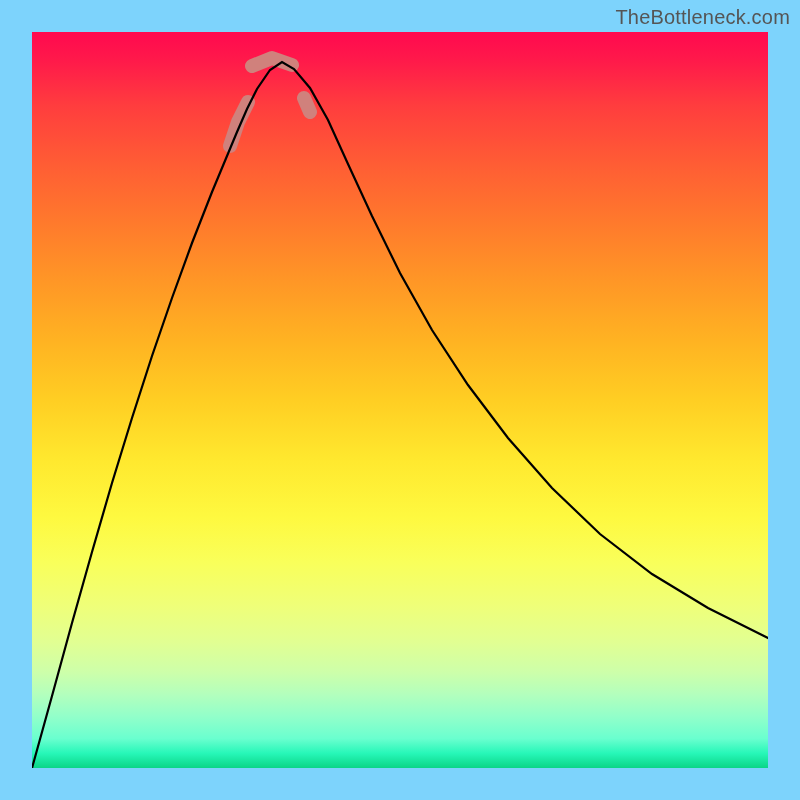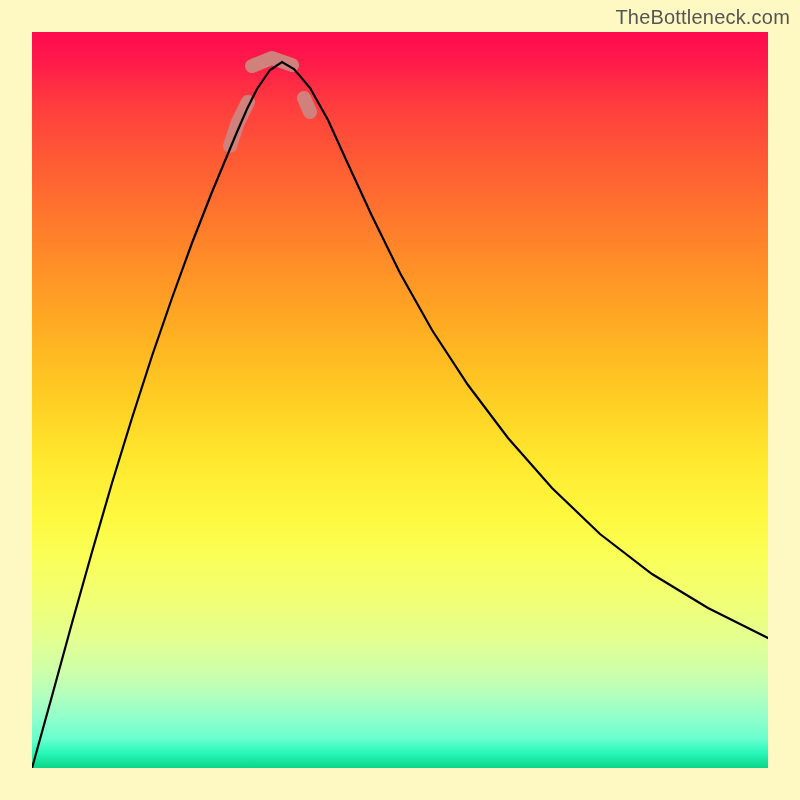--- a/index.html
+++ b/index.html
@@ -7,21 +7,21 @@
     padding: 0;
     width: 800px;
     height: 800px;
     overflow: hidden;
     background: #000;
     font-family: Arial, Helvetica, sans-serif;
   }
   .frame {
     position: absolute;
     inset: 0;
-    background: #fef9c3;
+    background: #7dd3fc;
   }
   .plot {
     position: absolute;
     left: 32px;
     top: 32px;
     width: 736px;
     height: 736px;
     overflow: hidden;
   }
   .gradient {

